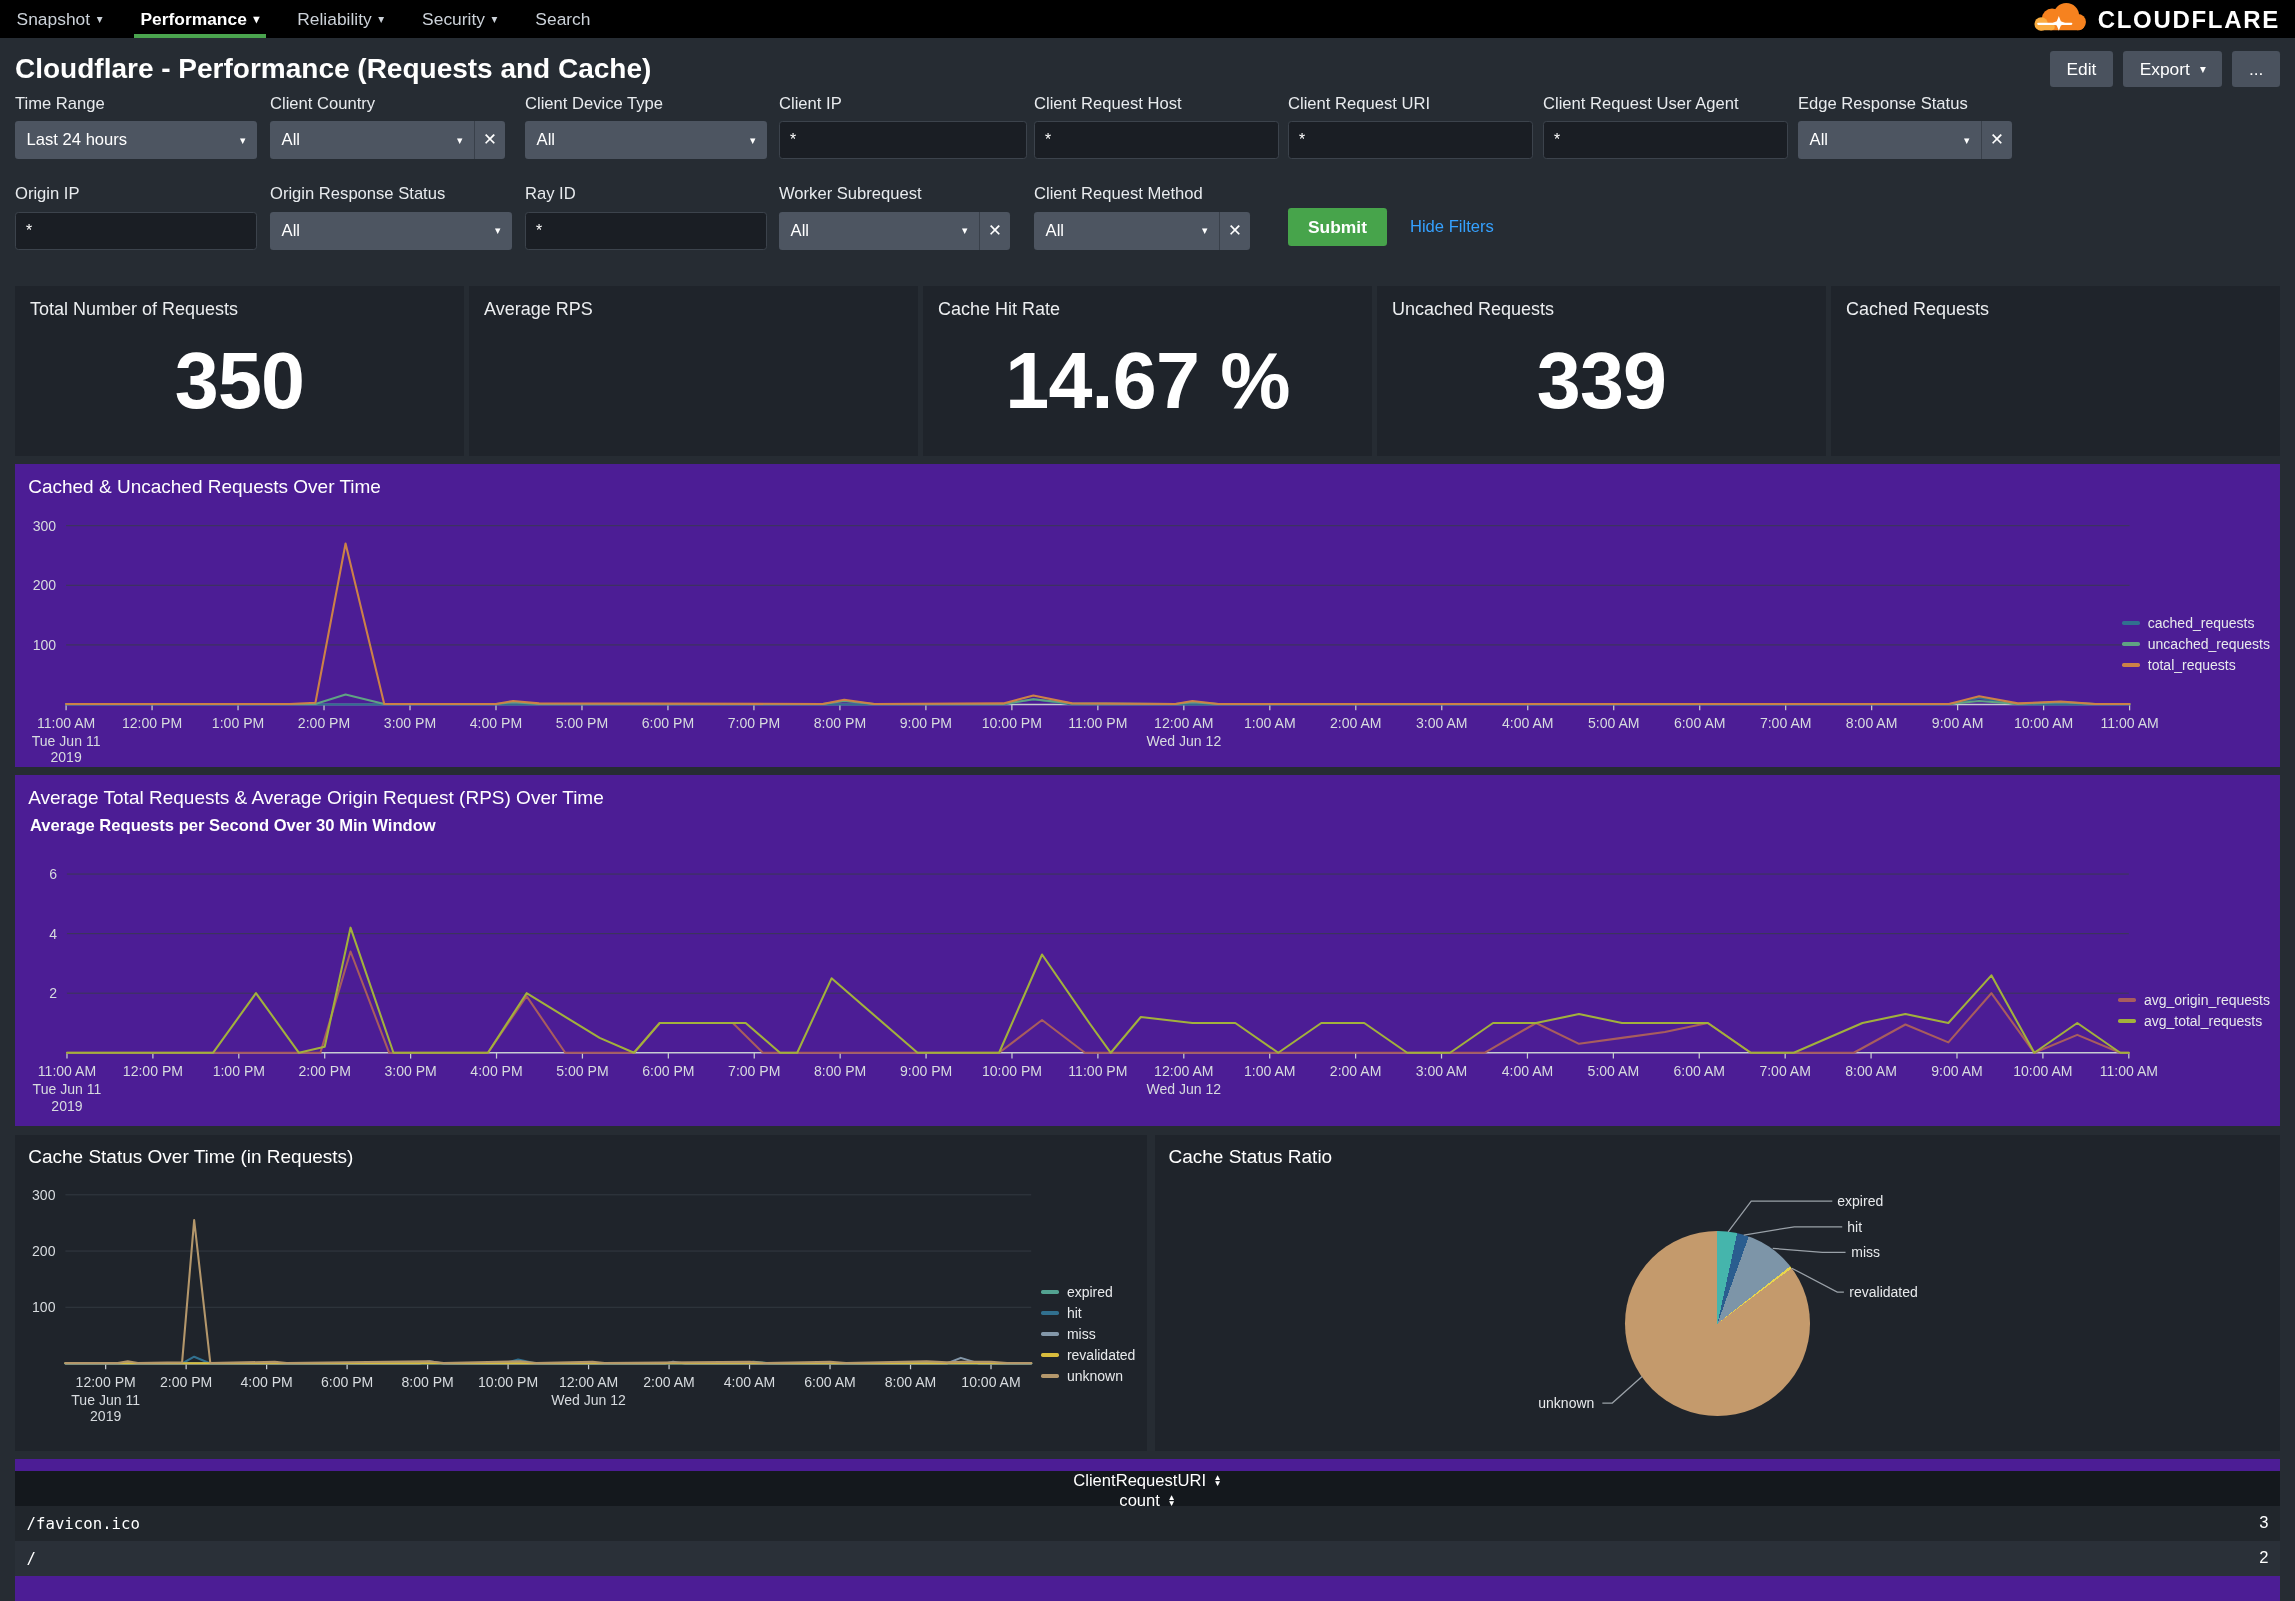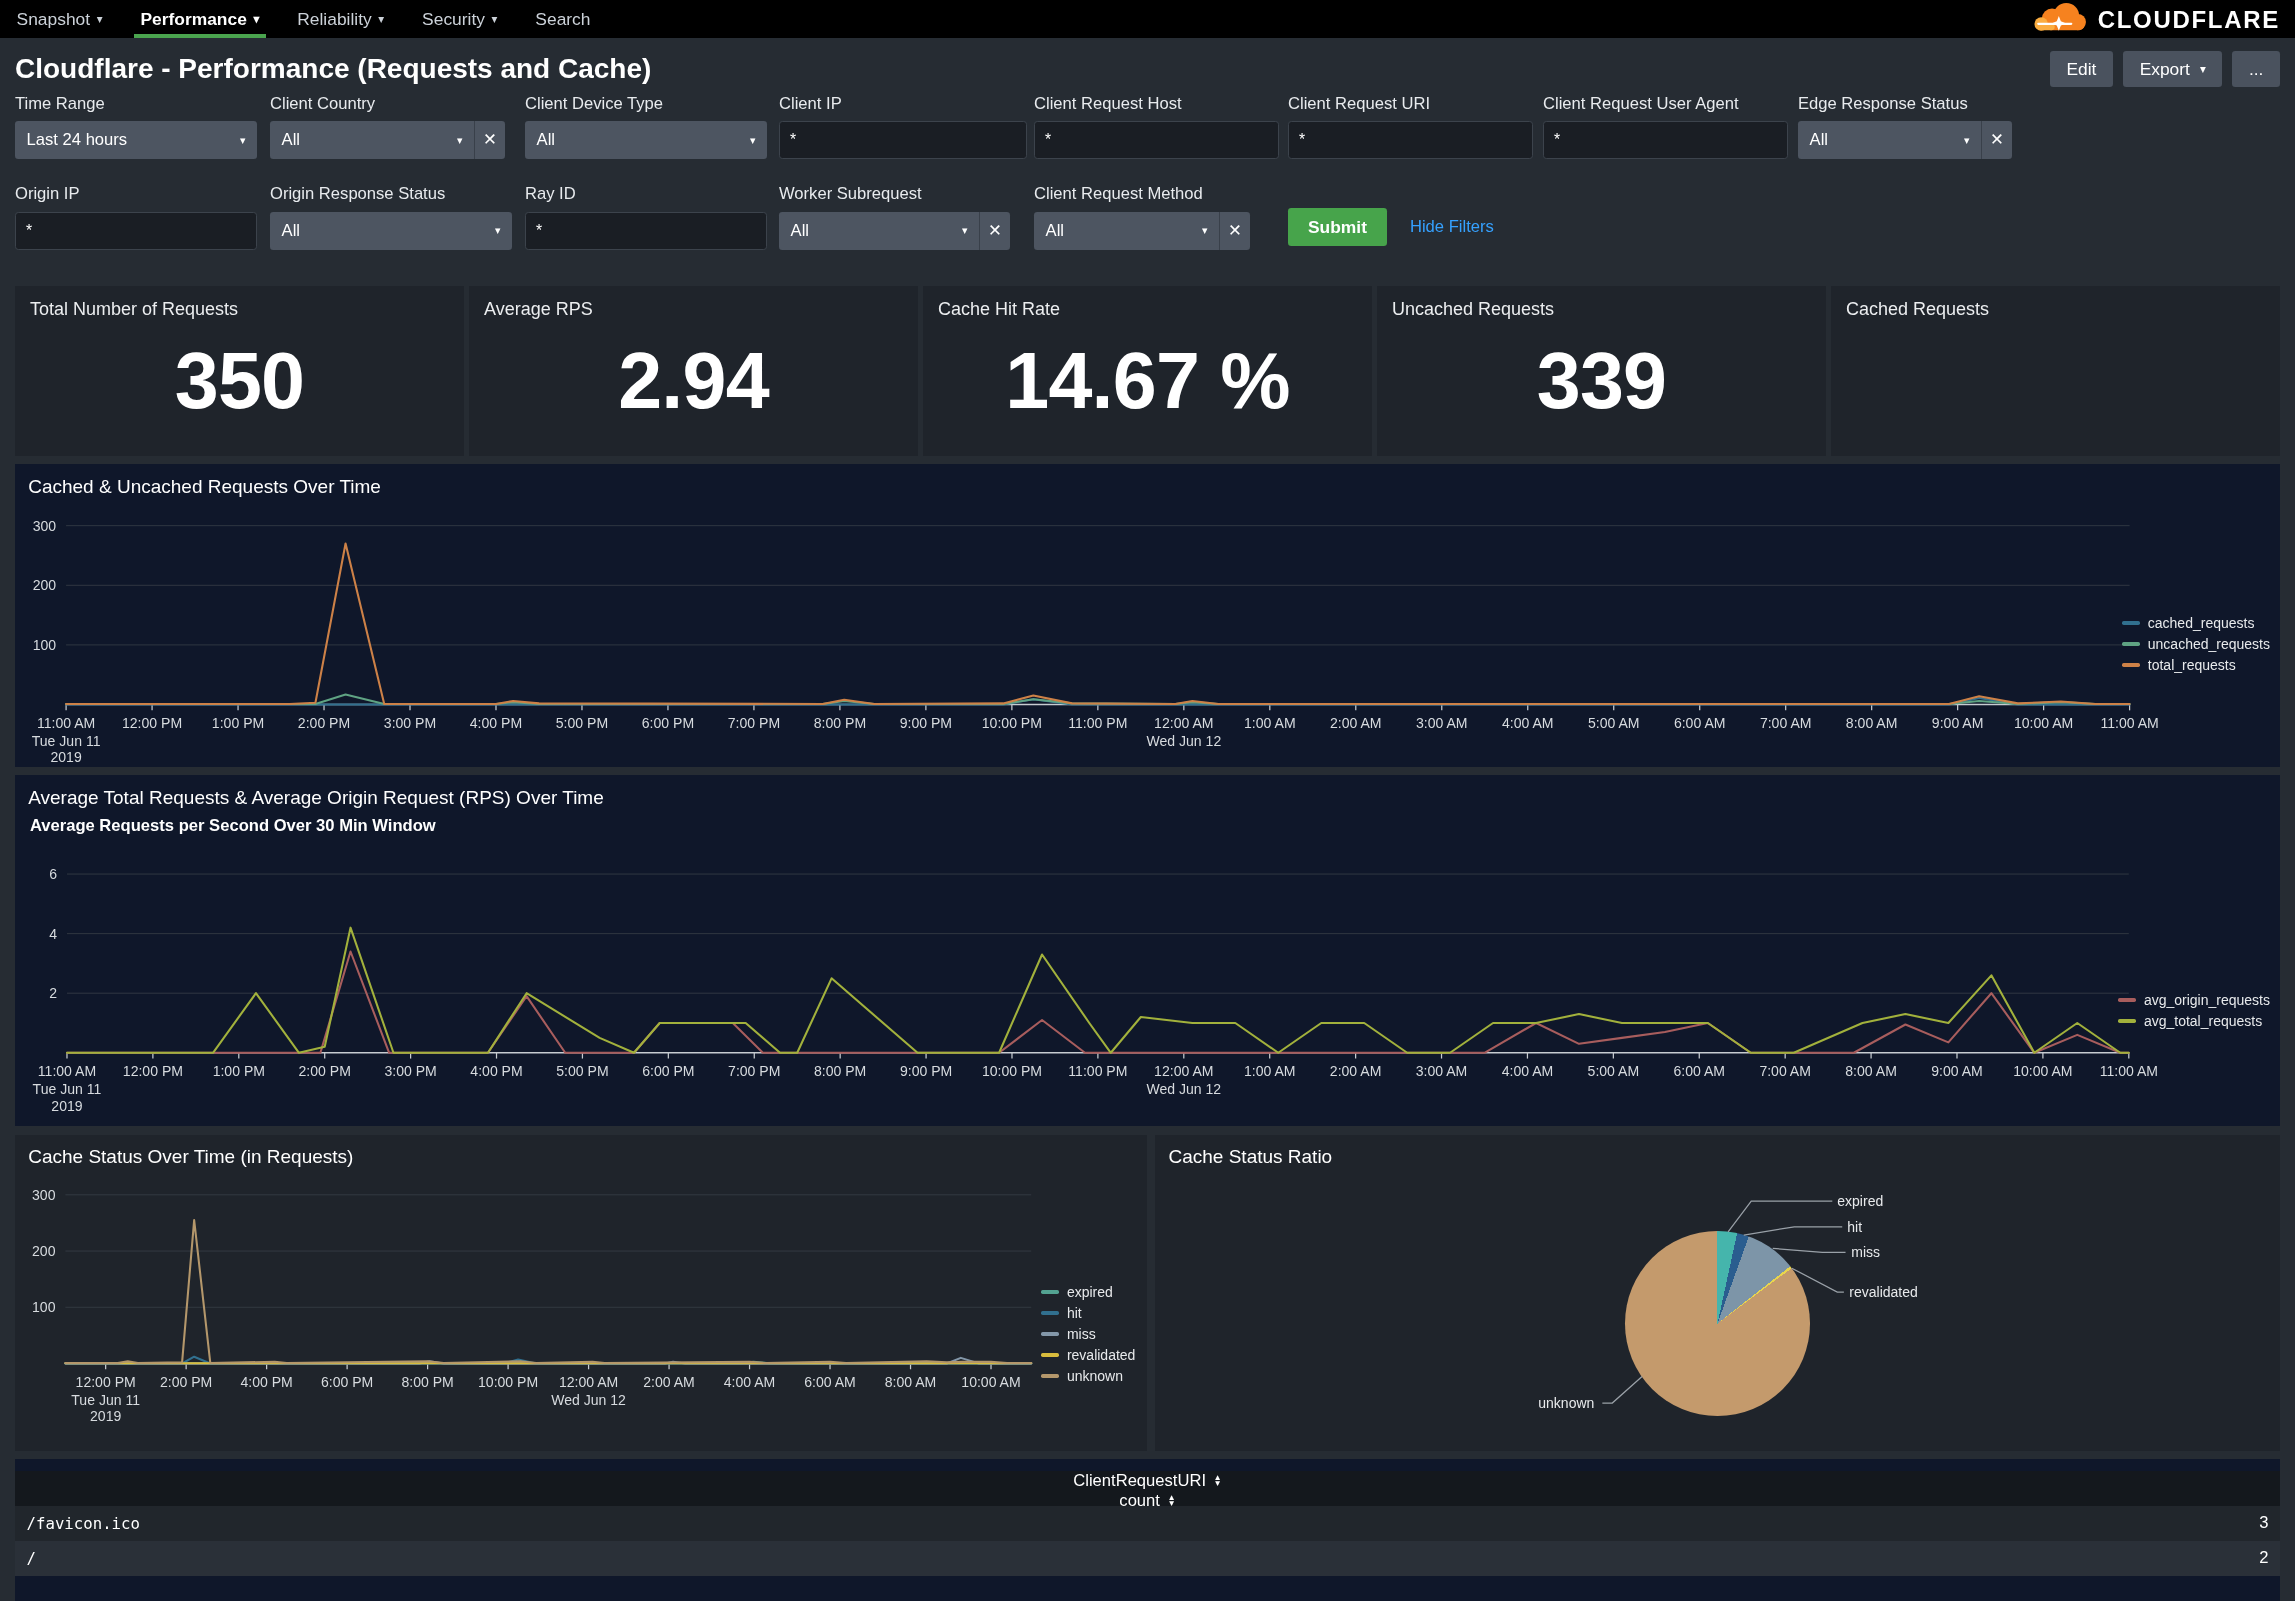--- a/index.html
+++ b/index.html
@@ -35,21 +35,21 @@
   input.text { background:#1a1e24; border:0.8px solid #3c434c; border-radius:3.3px; color:#fff; font-size:15.7px; padding:0 10px; outline:none; width:100%; height:38px; }
   .actions { display:flex; align-items:center; height:38px; margin-top:24px; }
   .submit-btn { background:#47a44b; color:#fff; font-weight:700; font-size:17.4px; height:38px; padding:0 20px; border:none; border-radius:3.3px; cursor:pointer; font-family:"Liberation Sans",sans-serif; }
   .hide-filters { color:#35a1ff; font-size:16.6px; margin-left:23px; cursor:pointer; }
   
   .stats-row { display:flex; gap:5px; margin:36px 15px 0 15px; }
   .stat-card { flex:1; background:#1f242b; height:170px; display:flex; flex-direction:column; padding:13.2px 15px; }
   .stat-label { font-size:18px; color:#eceef0; }
   .stat-value { flex:1; display:flex; align-items:center; justify-content:center; font-size:79px; font-weight:700; letter-spacing:-0.8px; }
   
-  .panel { background:#0f172a; margin:8.3px 15px 0 15px; padding:11.6px 13.2px; position:relative; }
+  .panel { background:#4c1d95; margin:8.3px 15px 0 15px; padding:11.6px 13.2px; position:relative; }
   #panel-c1 { height:303px; }
   #panel-c2 { height:351px; }
   .row3 { display:flex; gap:8.3px; margin:8.3px 15px 0 15px; }
   .panel-sub { background:#1f242b; padding:11.6px 13.2px; position:relative; height:316px; }
   #panel-c3 { width:1132px; }
   #panel-pie { flex:1; }
   #panel-table { height:182px; padding-bottom:0; }
   .panel-title { font-size:19px; color:#fff; margin-bottom:1.7px; }
   .panel-subtitle { font-size:16.6px; font-weight:700; margin:6.6px 0 0 1.7px; }
   svg text.ax { fill:#d7dbdf; font-size:17px; font-family:"Liberation Sans",sans-serif; }
@@ -231,21 +231,20 @@
     </div>
 </div>
 
 <div class="stats-row" id="stats-row">
     <div class="stat-card">
       <div class="stat-label">Total Number of Requests</div>
       <div class="stat-value">350</div>
     </div>
     <div class="stat-card">
       <div class="stat-label">Average RPS</div>
-      <div class="stat-value">2.94</div>
     </div>
     <div class="stat-card">
       <div class="stat-label">Cache Hit Rate</div>
       <div class="stat-value">14.67 %</div>
     </div>
     <div class="stat-card">
       <div class="stat-label">Uncached Requests</div>
       <div class="stat-value">339</div>
     </div>
     <div class="stat-card">

